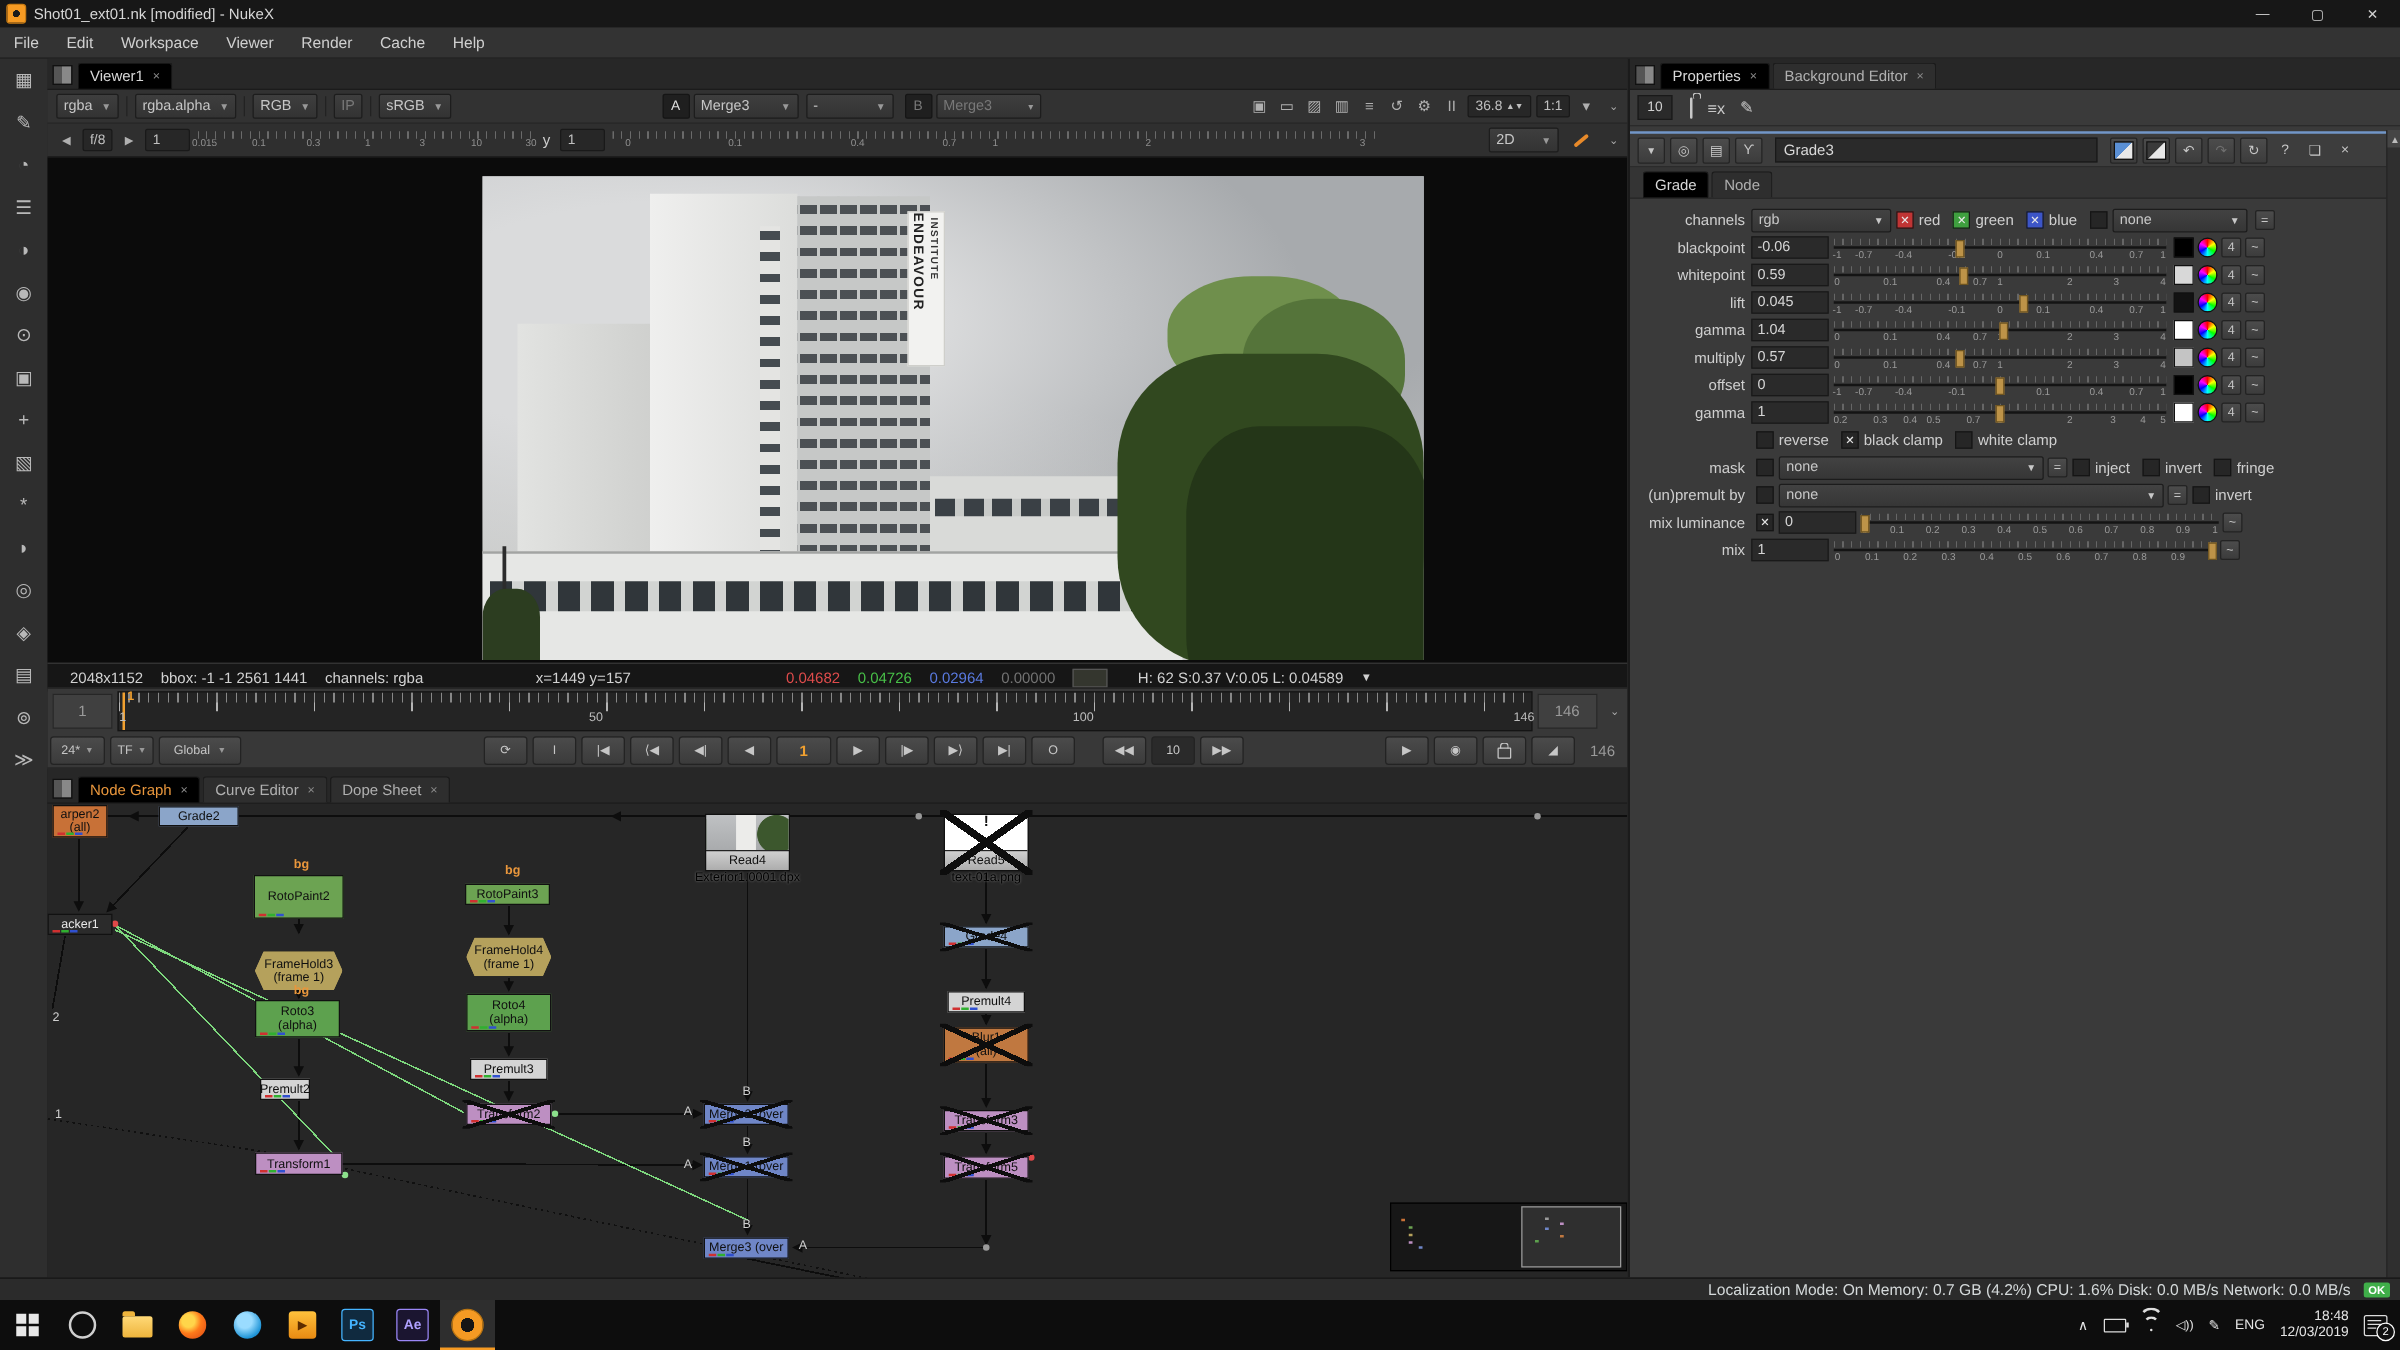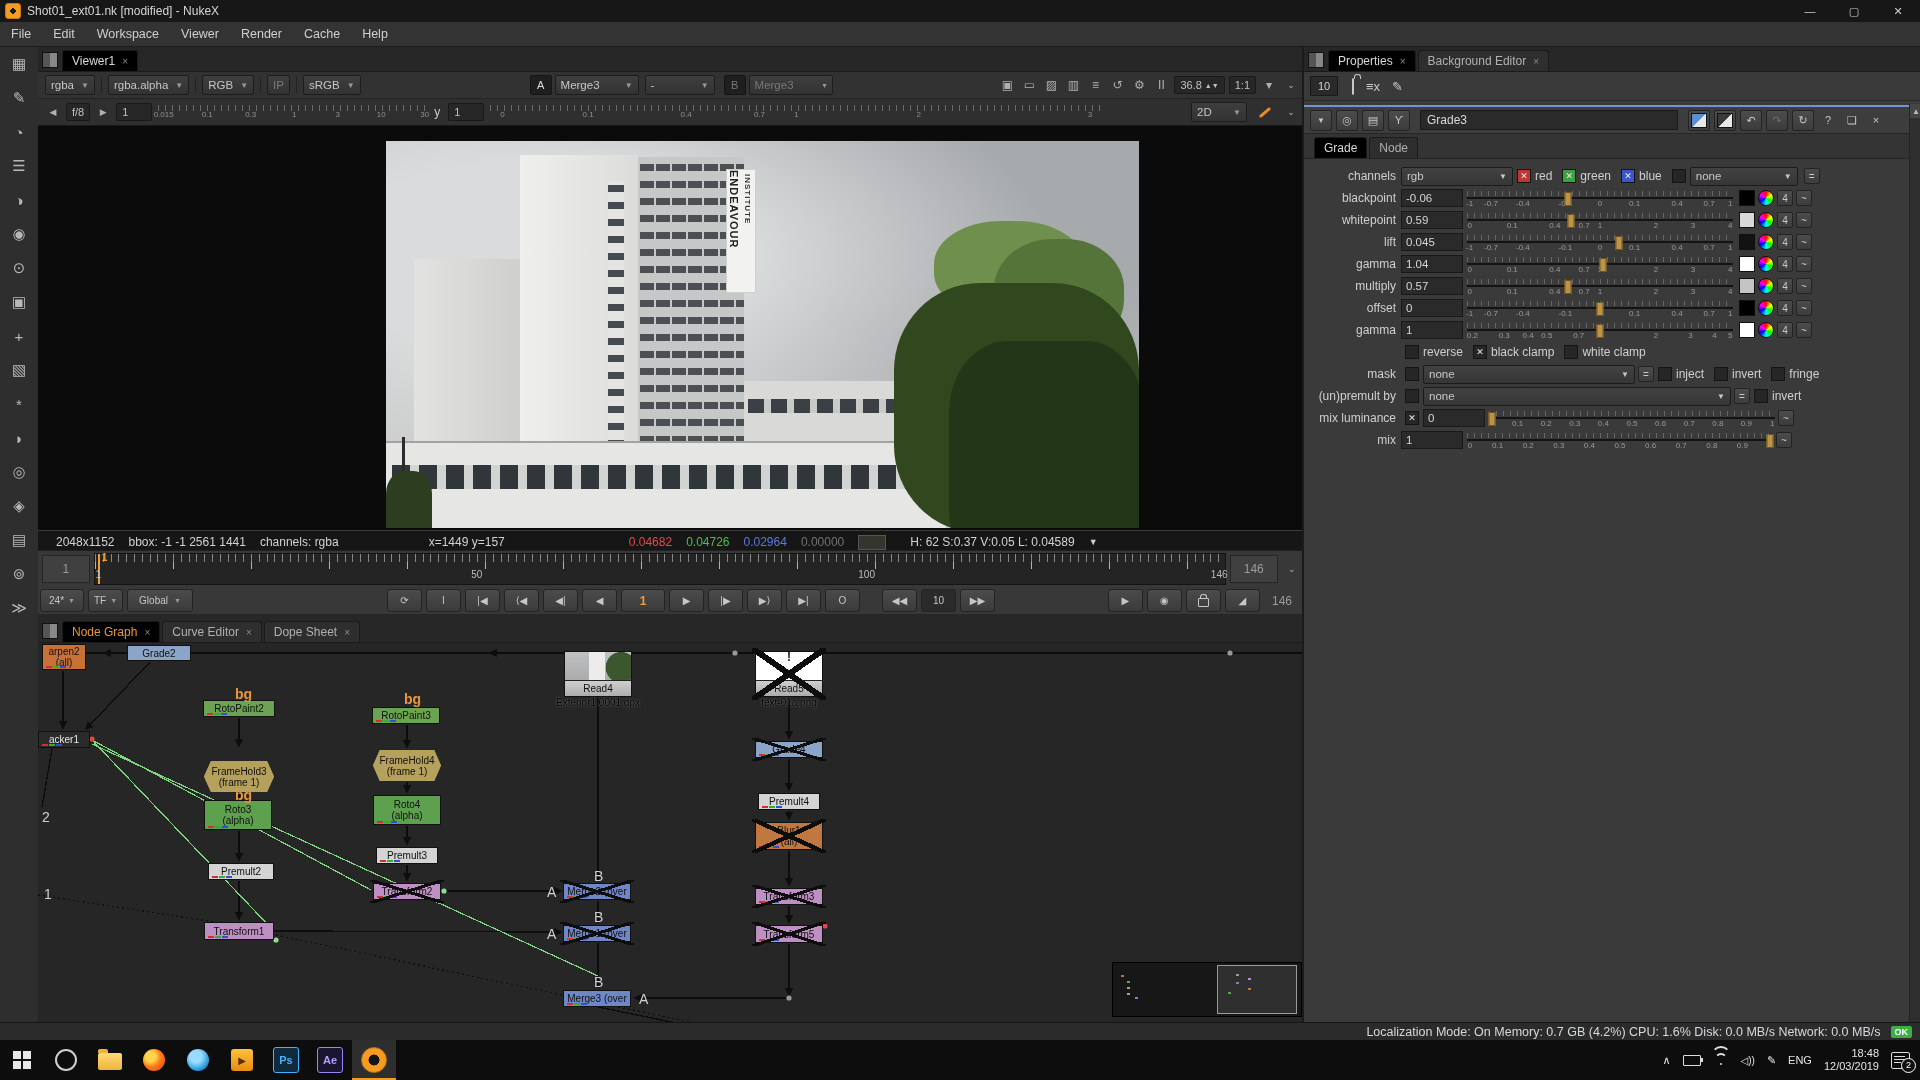--- a/index.html
+++ b/index.html
@@ -89,21 +89,21 @@
      background:linear-gradient(to top right,transparent 46.5%,#0d0d0d 46.5% 53.5%,transparent 53.5%),
                 linear-gradient(to bottom right,transparent 46.5%,#0d0d0d 46.5% 53.5%,transparent 53.5%);}
   .readthumb{width:100%;height:29px;border-bottom:1px solid #222;}
   .thumb-photo{background:
      radial-gradient(circle at 85% 55%, #3c572d 0 26%, transparent 27%),
      linear-gradient(90deg,transparent 36%, #ececea 36% 60%, transparent 60%),
      linear-gradient(#bfc1c3,#a9abad);}
   .thumb-alert{background:#fff;color:#111;font-weight:bold;display:flex;align-items:flex-start;justify-content:center;font-size:12px;}
   .readname{width:100%;height:15px;display:flex;align-items:center;justify-content:center;background:linear-gradient(#cfcfcf,#adadad);}
   .nfile{position:absolute;transform:translateX(-50%);color:#000;font-size:10px;text-shadow:0 0 2px rgba(255,255,255,.45);}
-  .nglabel{position:absolute;font-size:14px;color:#d0d0d0;}
+  .nglabel{position:absolute;font-size:10px;color:#d0d0d0;}
   .nglabel.bg{color:#e8963c;font-weight:bold;}
   #minimap{position:absolute;left:1074px;top:319px;width:188px;height:53px;background:#171717;border:1px solid #000;}
   #minimap .view{position:absolute;left:104px;top:2px;width:78px;height:47px;background:#2f2f2f;border:1px solid #9a9a9a;}
   .mmdot{position:absolute;width:3px;height:2px;}
   
   #rightpanel{left:1302px;top:47px;width:618px;height:975px;background:#3a3a3a;border-left:2px solid #1b1b1b;}
   #propstoolbar{height:28px;display:flex;align-items:center;background:#3a3a3a;border-bottom:1px solid #2a2a2a;padding-left:6px;}
   .numbox{width:26px;height:18px;background:#2a2a2a;border:1px solid #191919;display:flex;align-items:center;justify-content:center;color:#d0d0d0;font-size:11px;margin-right:8px;}
   .pticon{color:#c8c8c8;font-size:13px;margin:0 6px;}
   #nodehdr{height:26px;margin-top:4px;background:#3d3d3d;border-top:2px solid #7296c8;border-bottom:1px solid #262626;display:flex;align-items:center;padding:0 4px;}
@@ -502,42 +502,42 @@
         <div>Grade2</div>
       </div>
       <div class="node" style="left: 0px; top: 88px; width: 52px; height: 17px; background: linear-gradient(rgb(43, 43, 43), rgb(43, 43, 43)) rgb(43, 43, 43); color: rgb(232, 232, 232);">
         <div>acker1</div>
         <div class="strips">
           <i style="background: rgb(208, 48, 48);"></i>
           <i style="background: rgb(48, 176, 48);"></i>
           <i style="background: rgb(48, 80, 208);"></i>
         </div>
       </div>
-      <div class="node" style="left: 165px; top: 57px; width: 72px; height: 17px; background: linear-gradient(rgb(108, 163, 82), rgb(108, 163, 82)) rgb(108, 163, 82);">
+      <div class="node" style="left: 165px; top: 57px; width: 72px; height: 35px; background: linear-gradient(rgb(108, 163, 82), rgb(108, 163, 82)) rgb(108, 163, 82);">
         <div>RotoPaint2</div>
         <div class="strips">
           <i style="background: rgb(208, 48, 48);"></i>
           <i style="background: rgb(48, 176, 48);"></i>
           <i style="background: rgb(48, 80, 208);"></i>
         </div>
       </div>
       <div class="node hex" style="left: 166px; top: 106px; width: 70px; height: 31px; background: linear-gradient(rgb(181, 161, 92), rgb(181, 161, 92)) rgb(181, 161, 92); margin-top: 12px;">
         <div>FrameHold3</div>
         <div>(frame 1)</div>
       </div>
       <div class="node" style="left: 166px; top: 157px; width: 68px; height: 30px; background: linear-gradient(rgb(93, 161, 78), rgb(93, 161, 78)) rgb(93, 161, 78);">
         <div>Roto3</div>
         <div>(alpha)</div>
         <div class="strips">
           <i style="background: rgb(208, 48, 48);"></i>
           <i style="background: rgb(48, 176, 48);"></i>
           <i style="background: rgb(48, 80, 208);"></i>
         </div>
       </div>
-      <div class="node" style="left: 170px; top: 220px; width: 66px; height: 17px; background: linear-gradient(rgb(212, 212, 212), rgb(212, 212, 212)) rgb(212, 212, 212);">
+      <div class="node" style="left: 170px; top: 220px; width: 40px; height: 17px; background: linear-gradient(rgb(212, 212, 212), rgb(212, 212, 212)) rgb(212, 212, 212);">
         <div>Premult2</div>
         <div class="strips">
           <i style="background: rgb(208, 48, 48);"></i>
           <i style="background: rgb(48, 176, 48);"></i>
           <i style="background: rgb(48, 80, 208);"></i>
         </div>
       </div>
       <div class="node" style="left: 166px; top: 279px; width: 70px; height: 18px; background: linear-gradient(rgb(189, 143, 194), rgb(189, 143, 194)) rgb(189, 143, 194);">
         <div>Transform1</div>
         <div class="strips">

